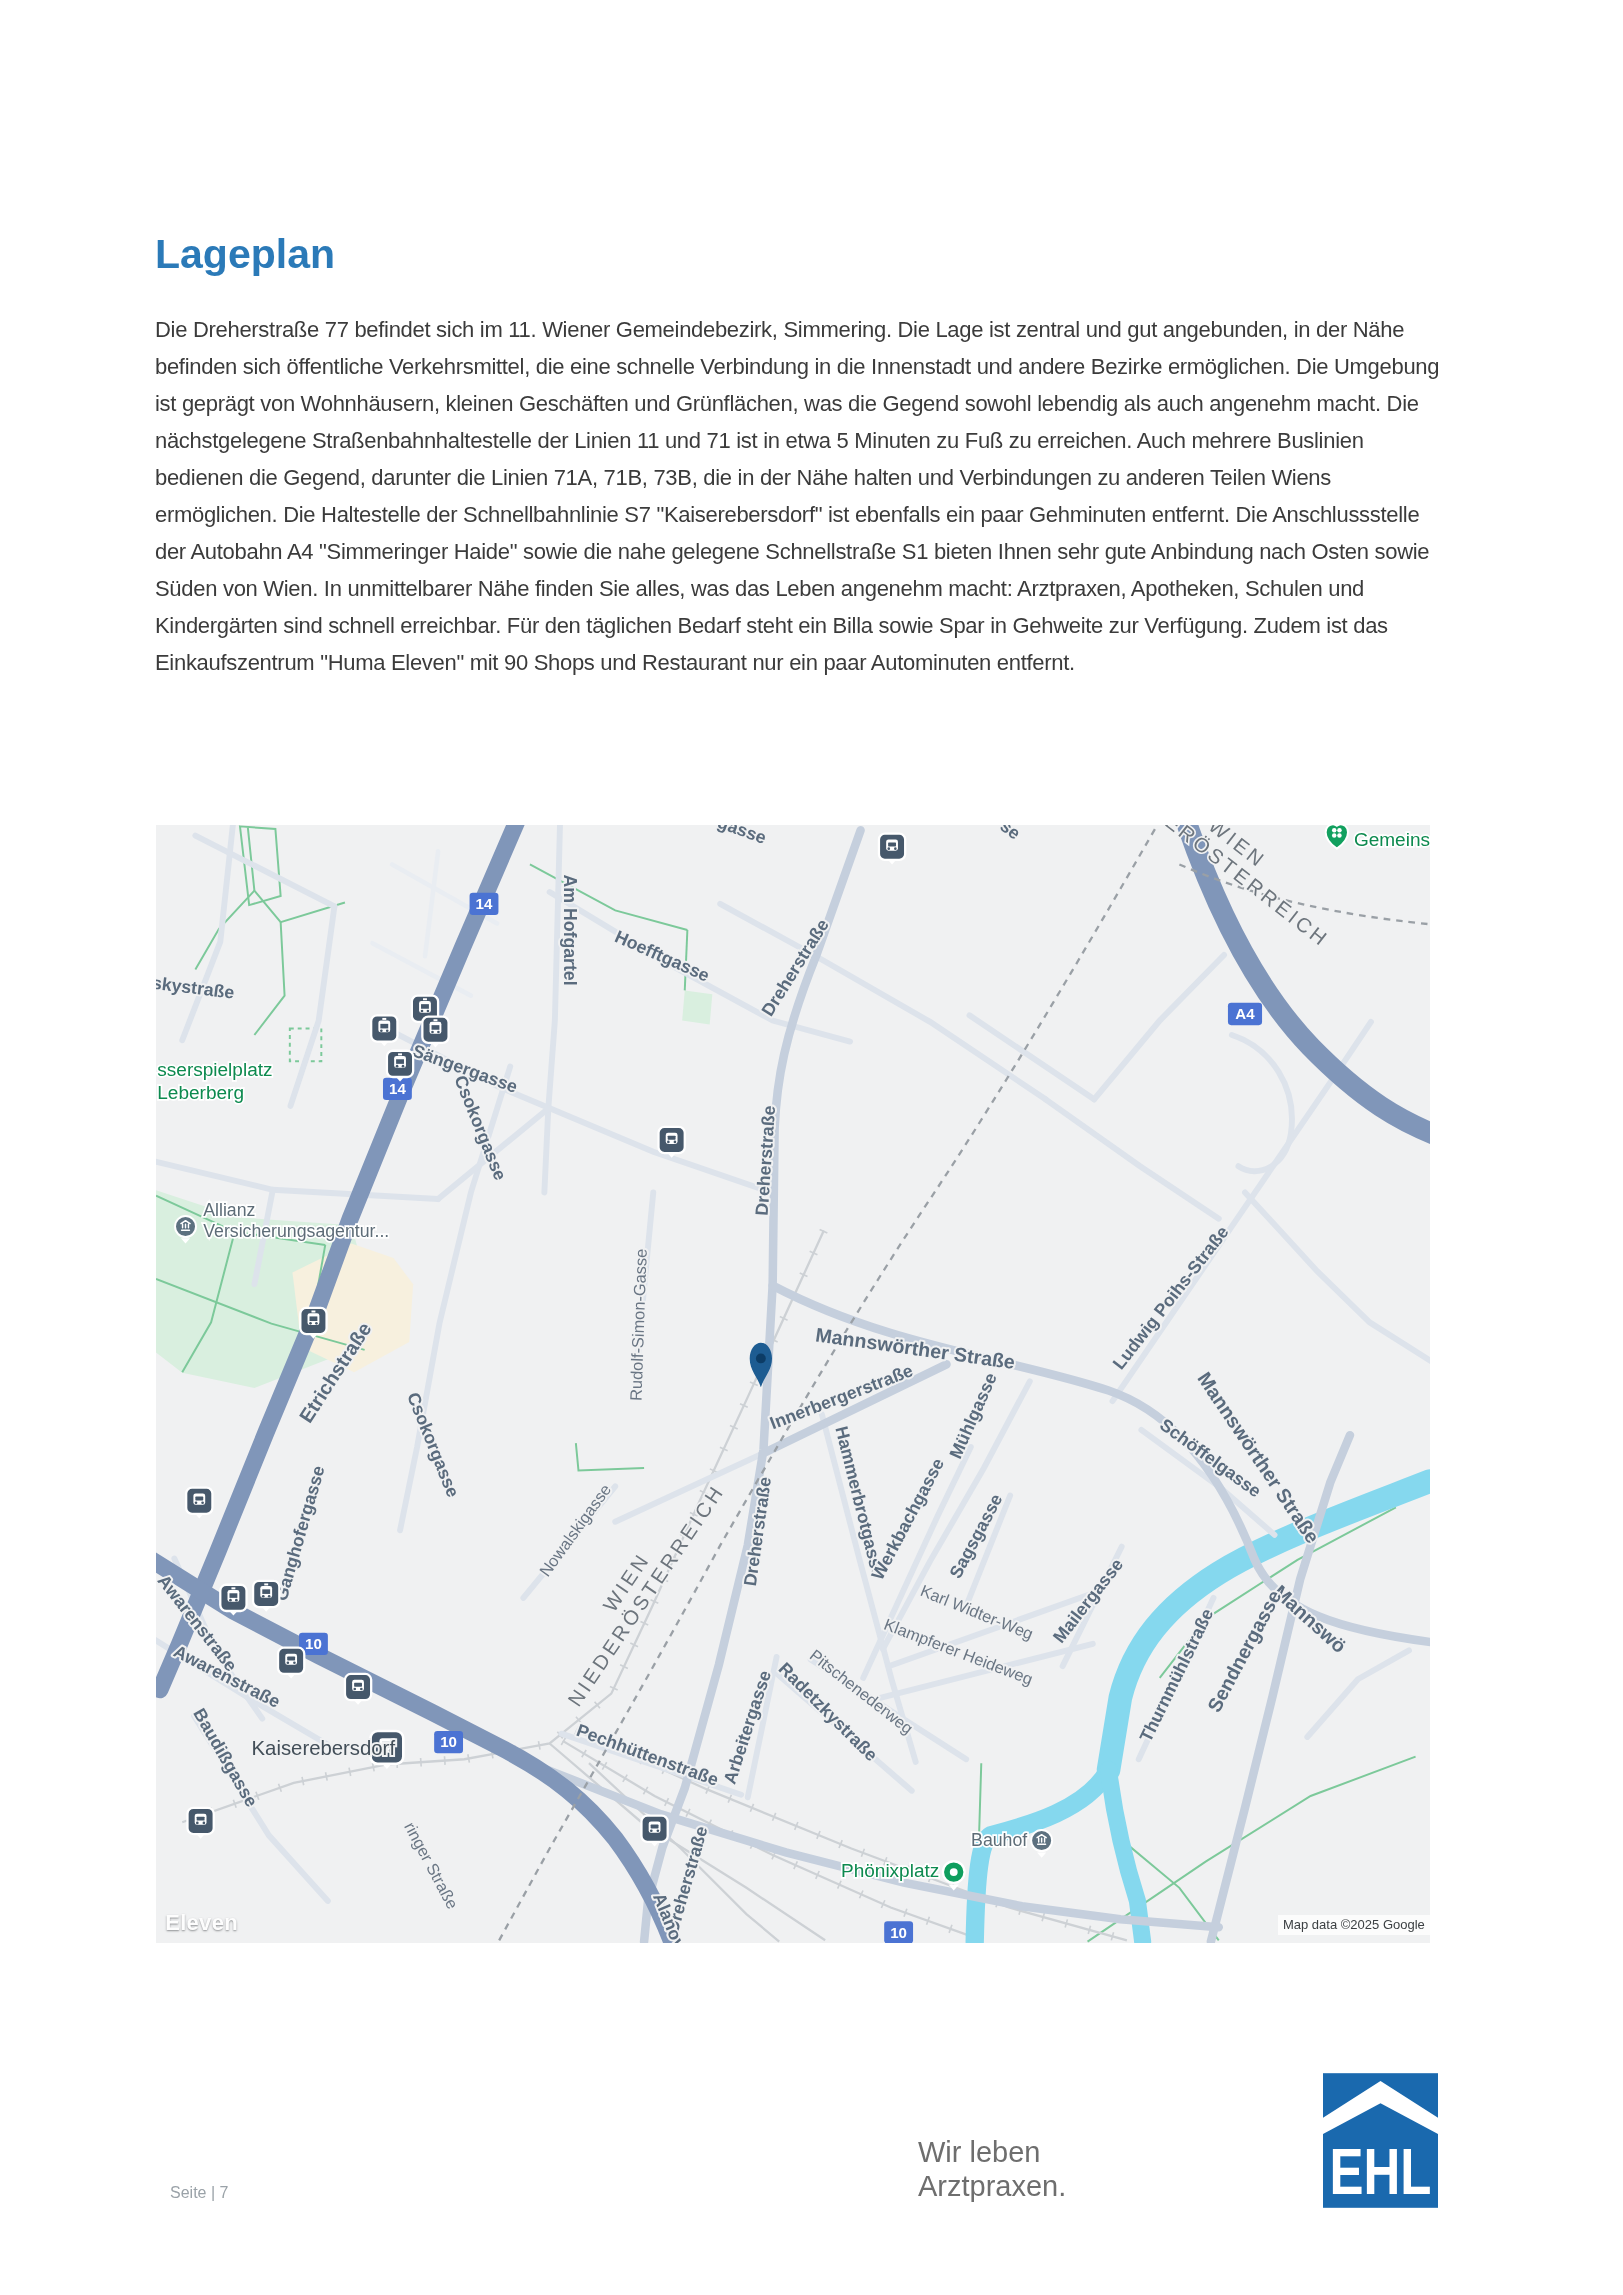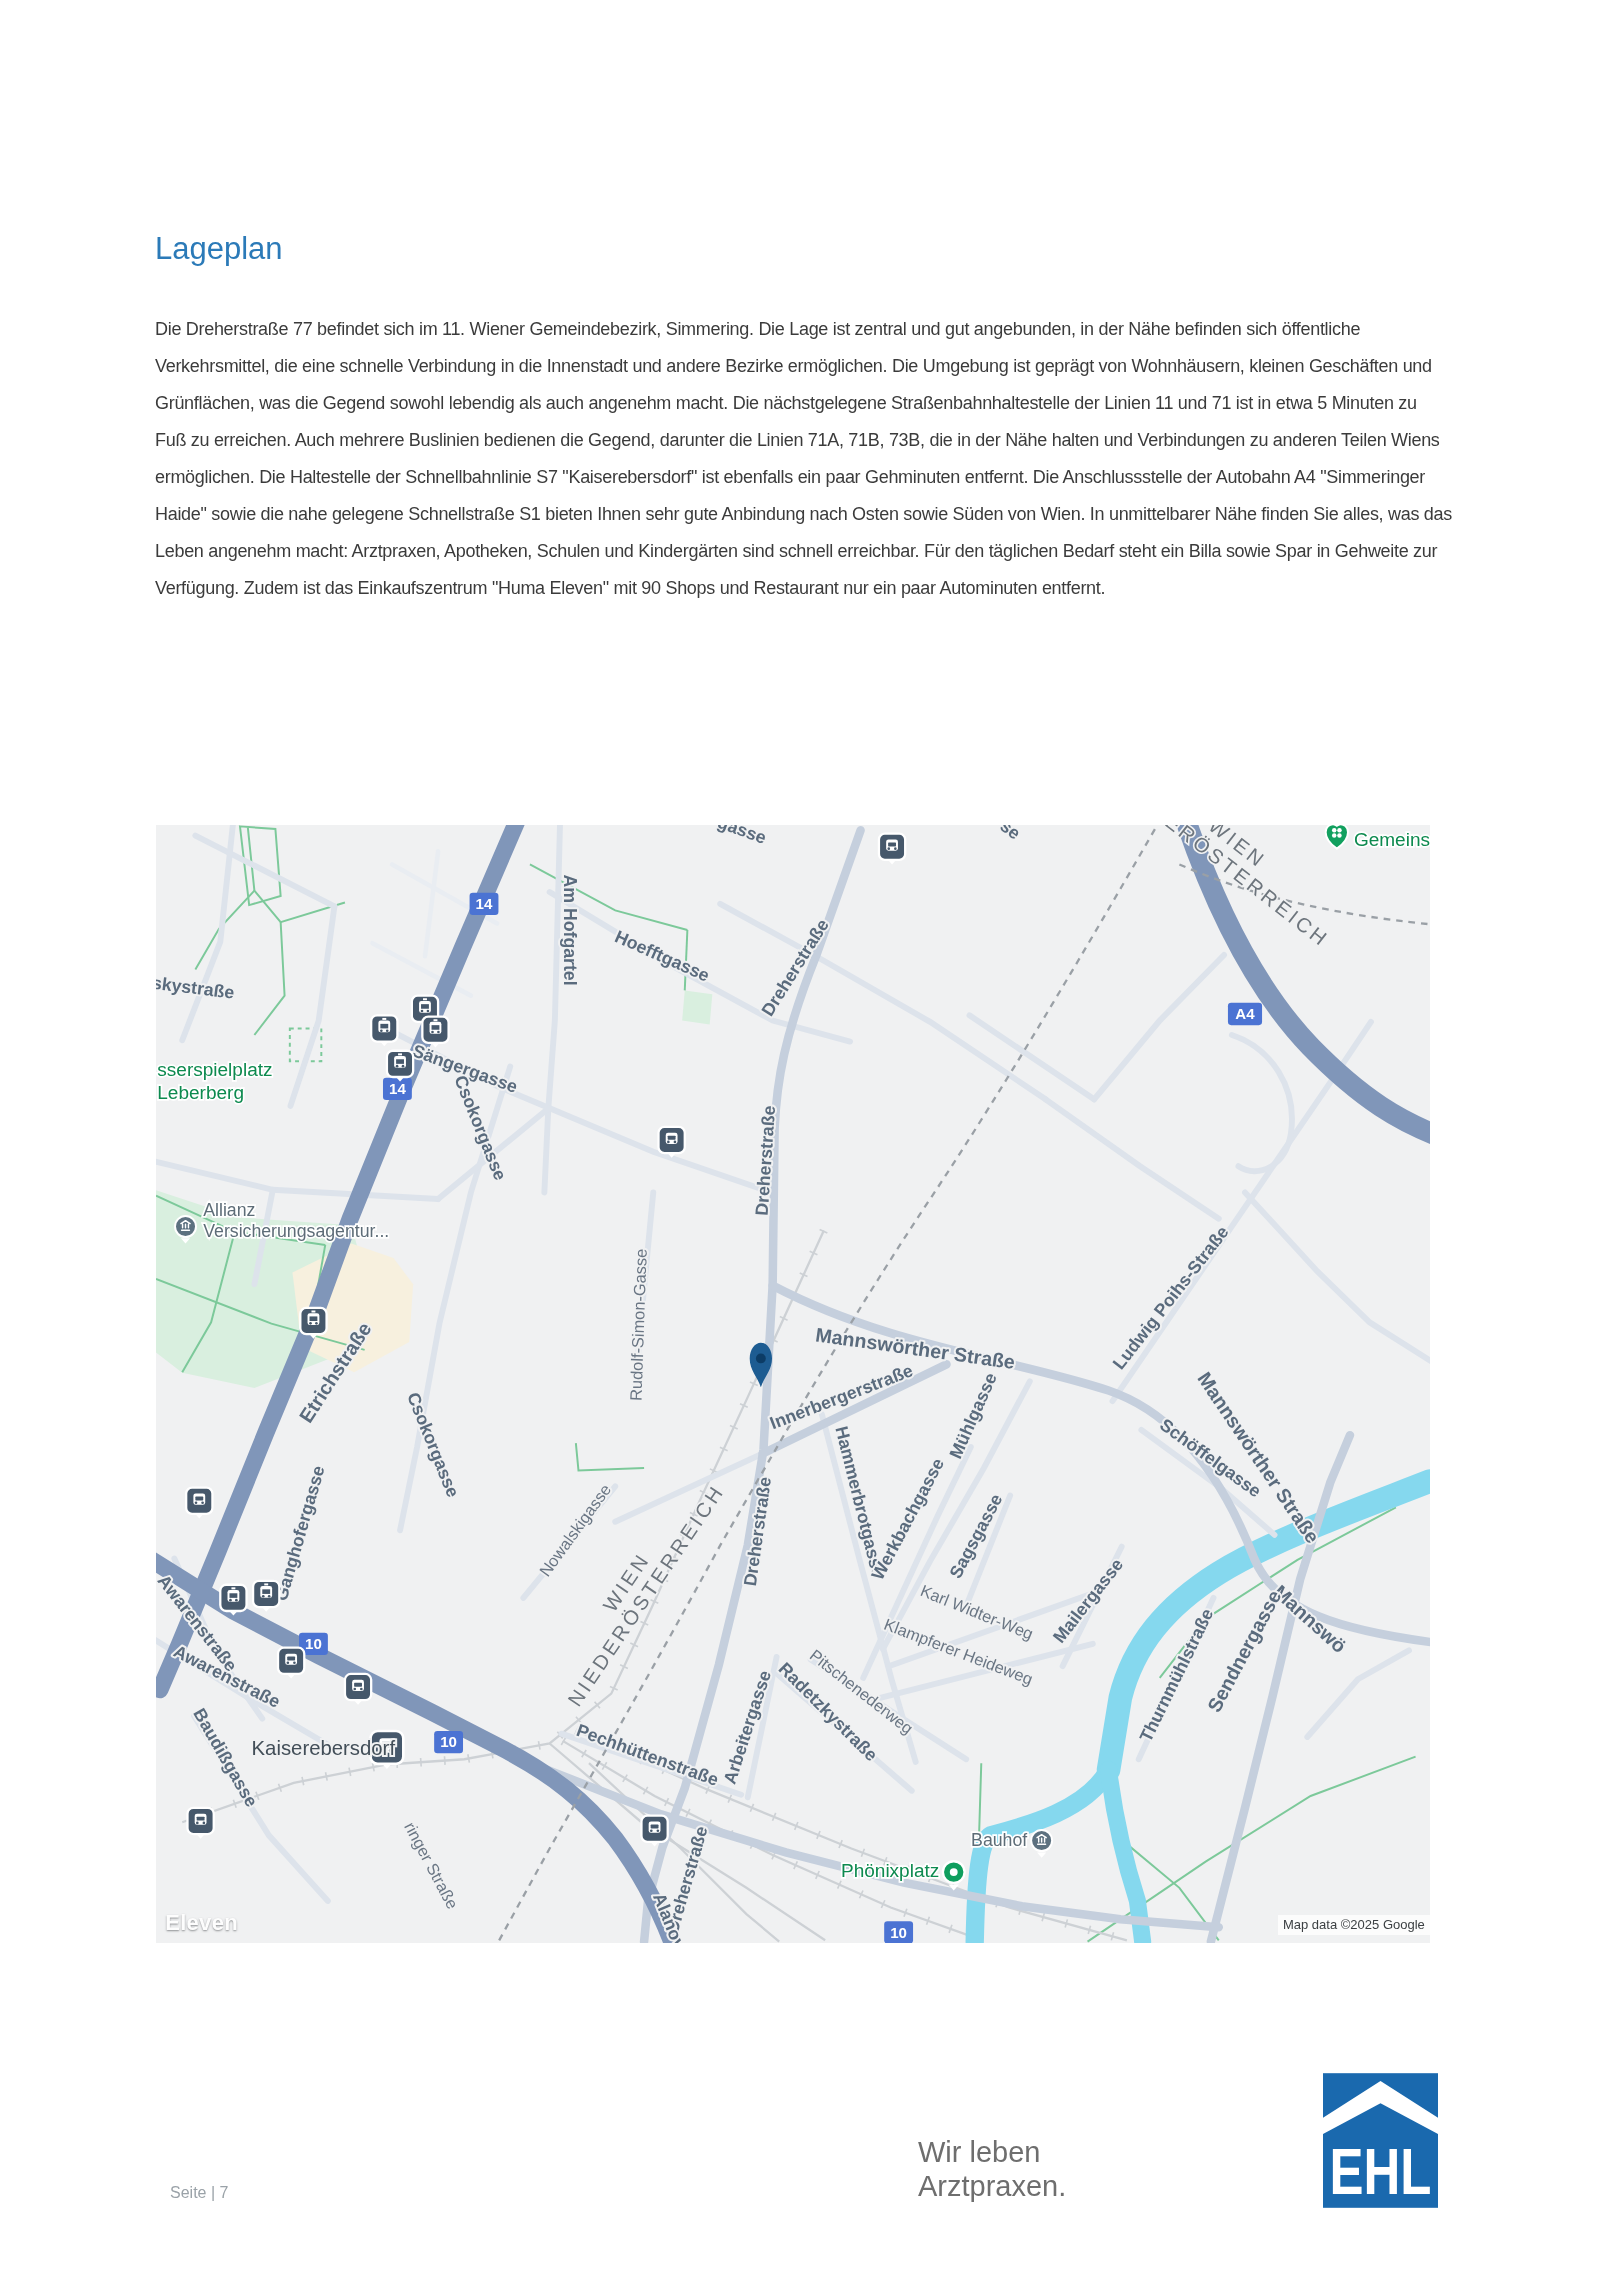--- a/index.html
+++ b/index.html
@@ -1,19 +1,19 @@
 <!DOCTYPE html>
 <html style="--heading-blue: #2b7ab8; --ehl-blue: #1a69ae; --map-bg: #f0f1f2; --road-major: #8096b9; --river: #85d8ee; --green-poi: #0d8a4f; --shield-blue: #4b73d3;font-size:10.5px"><head>
 <meta charset="utf-8">
 <style>
   html,body{margin:0;padding:0;background:#ffffff;}
   body{width:1623px;height:2295px;position:relative;font-family:"Liberation Sans",sans-serif;overflow:hidden;}
   .page{position:absolute;inset:0;background:#fff;}
-  .heading{position:absolute;left:155px;top:231px;font-size:31px;color:var(--heading-blue,#2b7ab8);letter-spacing:0px;font-weight:400;}
-  .bodytext{position:absolute;left:155px;top:311px;width:1297px;font-size:18px;line-height:37px;color:#3b3b3b;letter-spacing:-0.3px;text-align:left;}
+  .heading{position:absolute;left:155px;top:231px;font-size:41px;color:var(--heading-blue,#2b7ab8);letter-spacing:0px;font-weight:700;}
+  .bodytext{position:absolute;left:155px;top:311px;width:1297px;font-size:22px;line-height:37px;color:#3b3b3b;letter-spacing:-0.3px;text-align:left;}
   .mapwrap{position:absolute;left:156px;top:825px;width:1274px;height:1118px;background:#f0f1f2;overflow:hidden;}
   .mapwrap svg{position:absolute;left:0;top:0;}
   .gglogo{position:absolute;left:9.2px;bottom:6.6px;font-size:22px;font-weight:700;color:#fdfdfd;letter-spacing:0.3px;text-shadow:0 0.7px 2px rgba(60,64,67,.55);}
   .attrib{position:absolute;right:0;bottom:8px;background:rgba(255,255,255,.78);color:#3c4043;font-size:13px;padding:2.6px 5.2px;}
   .footer-page{position:absolute;left:170px;top:2184px;font-size:16px;color:#9aa2a8;}
   .tagline{position:absolute;left:918px;top:2135px;width:384px;font-size:29px;line-height:34px;color:#6e6e6e;}
   .ehl{position:absolute;left:1323px;top:2073px;width:115px;height:135px;}
   
   text{font-family:"Liberation Sans",sans-serif;}
   .st{fill:#5a6b7d;font-size:27px;font-weight:700;paint-order:stroke;stroke:#f0f1f2;stroke-width:6px;stroke-linejoin:round;text-anchor:middle;}

